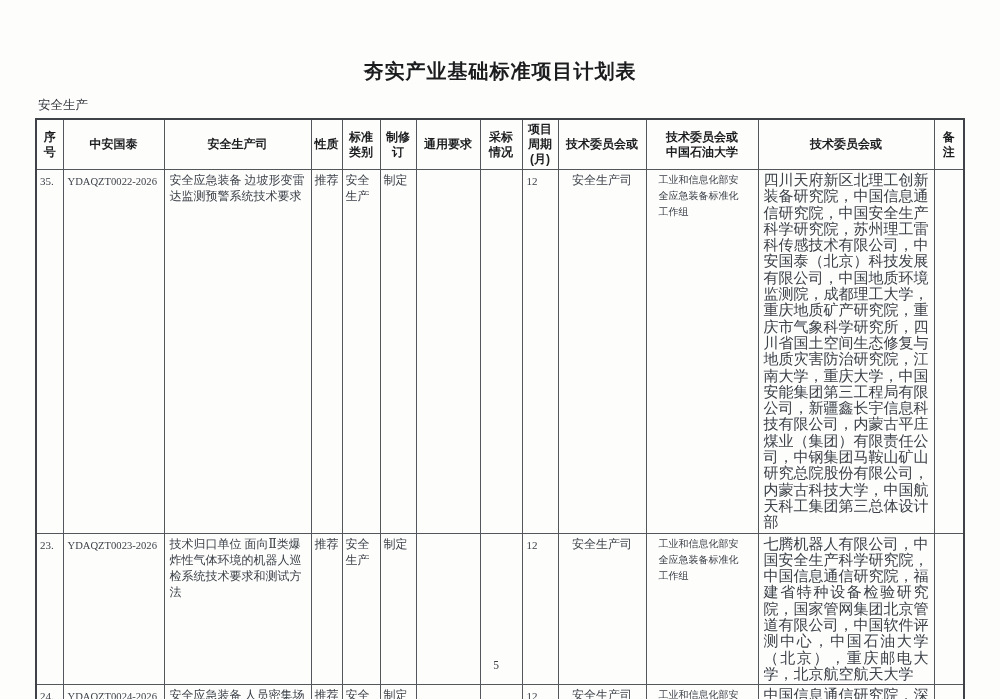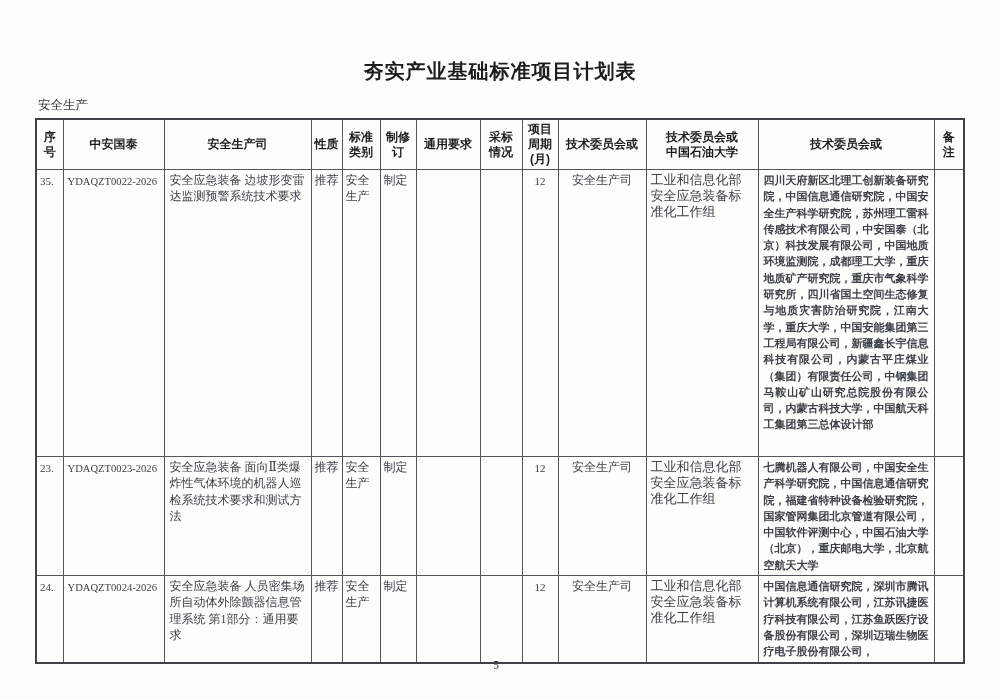--- a/index.html
+++ b/index.html
@@ -47,24 +47,24 @@
   }
   tr.r-header{height:50px;}
   tr.r-a{height:287px;}
   tr.r-b{height:117px;}
   tr.r-c{height:82px;}
   td{font-size:12px;line-height:16.3px;}
   td.c-seq{font-size:11px;padding:3px 1px 0 3px;text-align:left;}
   td.c-code{font-size:10.6px;white-space:nowrap;padding-top:4px;letter-spacing:0;}
   td.c-name{text-align:left;padding:2px 5px;}
   td.c-nature,td.c-cat,td.c-rev{text-align:left;padding:2px 3px;}
-  td.c-period{text-align:center;font-size:11px;padding-top:3px;}
+  td.c-period{text-align:left;font-size:11px;padding-top:3px;}
   td.c-dept{text-align:center;padding:2px 3px;}
-  td.c-comm{font-size:13px;text-align:left;padding:2px 4px;line-height:16.2px;}
-  td.c-draft{font-size:11px;text-align:justify;text-justify:inter-character;padding:2px 5px;line-height:16.3px;font-weight:bold;}
+  td.c-comm{font-size:10px;text-align:left;padding:2px 12px;line-height:16.2px;}
+  td.c-draft{font-size:15px;text-align:justify;text-justify:inter-character;padding:2px 5px;line-height:16.3px;}
   td.c-note{padding:0;}
   .page-number{
     position:absolute;top:659px;left:0;width:992px;
     text-align:center;font-size:11.5px;color:#3a3d41;
   }
 </style>
 </head>
 <body>
 
 <div class="page">
@@ -126,21 +126,21 @@
         <td class="c-adopt"></td>
         <td class="c-period">12</td>
         <td class="c-dept">安全生产司</td>
         <td class="c-comm">工业和信息化部安全应急装备标准化工作组</td>
         <td class="c-draft">四川天府新区北理工创新装备研究院，中国信息通信研究院，中国安全生产科学研究院，苏州理工雷科传感技术有限公司，中安国泰（北京）科技发展有限公司，中国地质环境监测院，成都理工大学，重庆地质矿产研究院，重庆市气象科学研究所，四川省国土空间生态修复与地质灾害防治研究院，江南大学，重庆大学，中国安能集团第三工程局有限公司，新疆鑫长宇信息科技有限公司，内蒙古平庄煤业（集团）有限责任公司，中钢集团马鞍山矿山研究总院股份有限公司，内蒙古科技大学，中国航天科工集团第三总体设计部</td>
         <td class="c-note"></td>
       </tr>
       <tr class="r-b">
         <td class="c-seq">23.</td>
         <td class="c-code">YDAQZT0023-2026</td>
-        <td class="c-name">安全应急装备 面向Ⅱ类爆炸性气体环境的机器人巡检系统技术要求和测试方法</td>
+        <td class="c-name">技术归口单位 面向Ⅱ类爆炸性气体环境的机器人巡检系统技术要求和测试方法</td>
         <td class="c-nature">推荐</td>
         <td class="c-cat">安全生产</td>
         <td class="c-rev">制定</td>
         <td class="c-rep"></td>
         <td class="c-adopt"></td>
         <td class="c-period">12</td>
         <td class="c-dept">安全生产司</td>
         <td class="c-comm">工业和信息化部安全应急装备标准化工作组</td>
         <td class="c-draft">七腾机器人有限公司，中国安全生产科学研究院，中国信息通信研究院，福建省特种设备检验研究院，国家管网集团北京管道有限公司，中国软件评测中心，中国石油大学（北京），重庆邮电大学，北京航空航天大学</td>
         <td class="c-note"></td>

